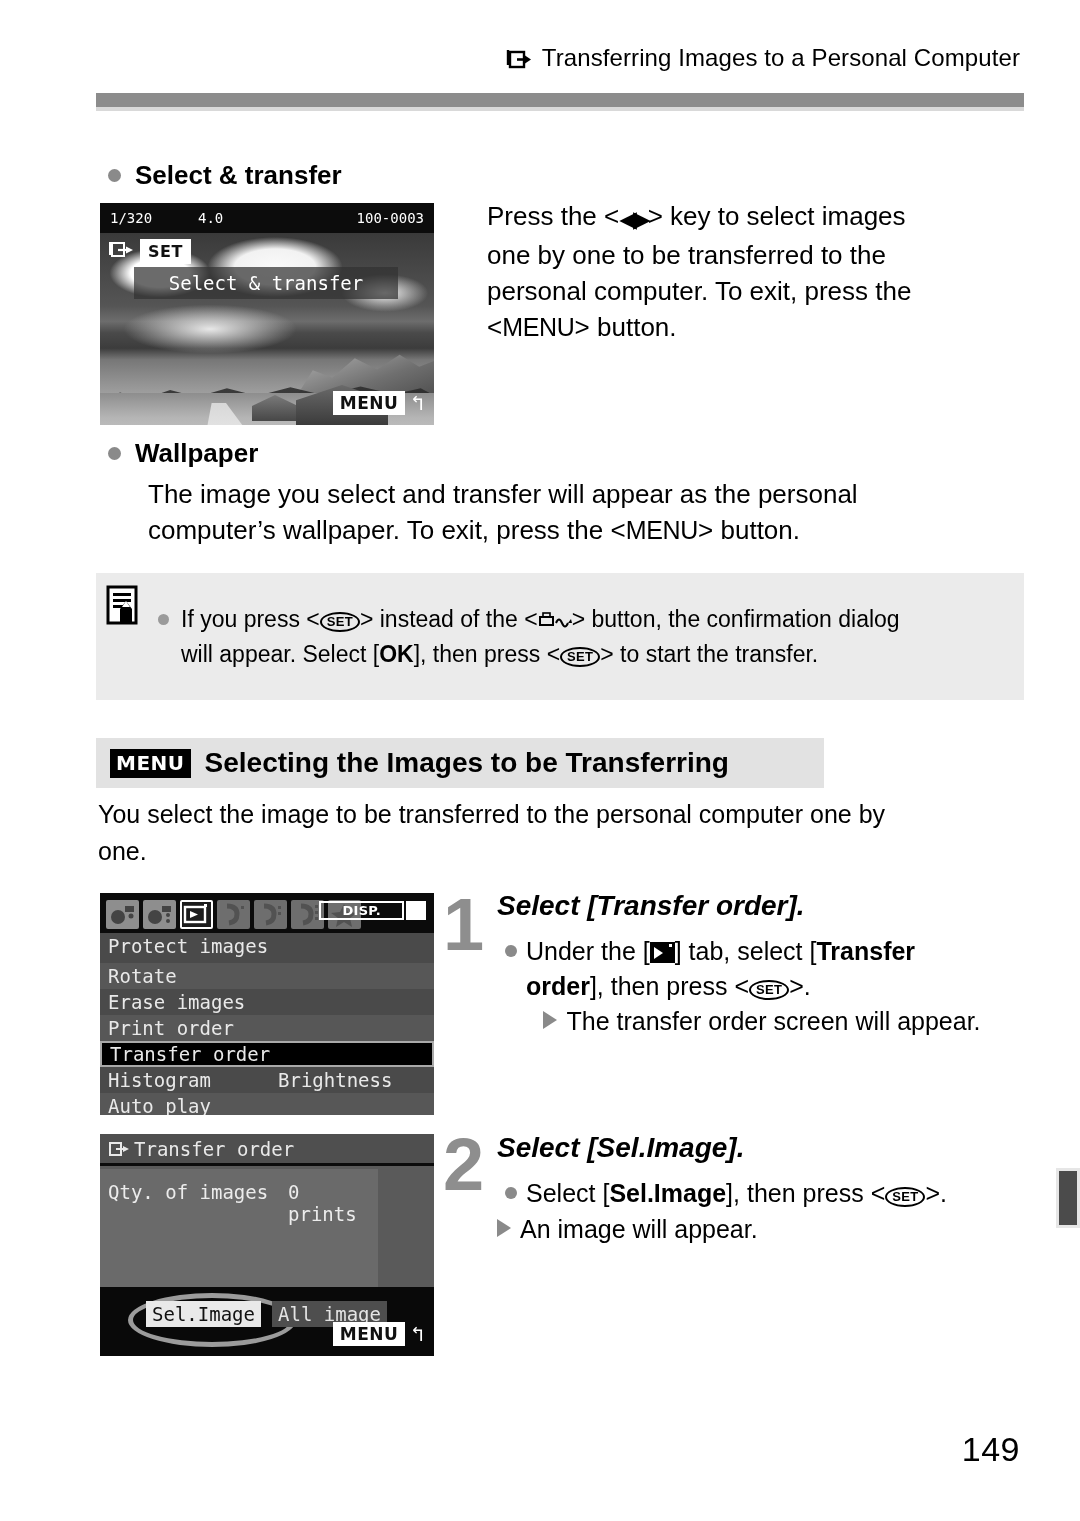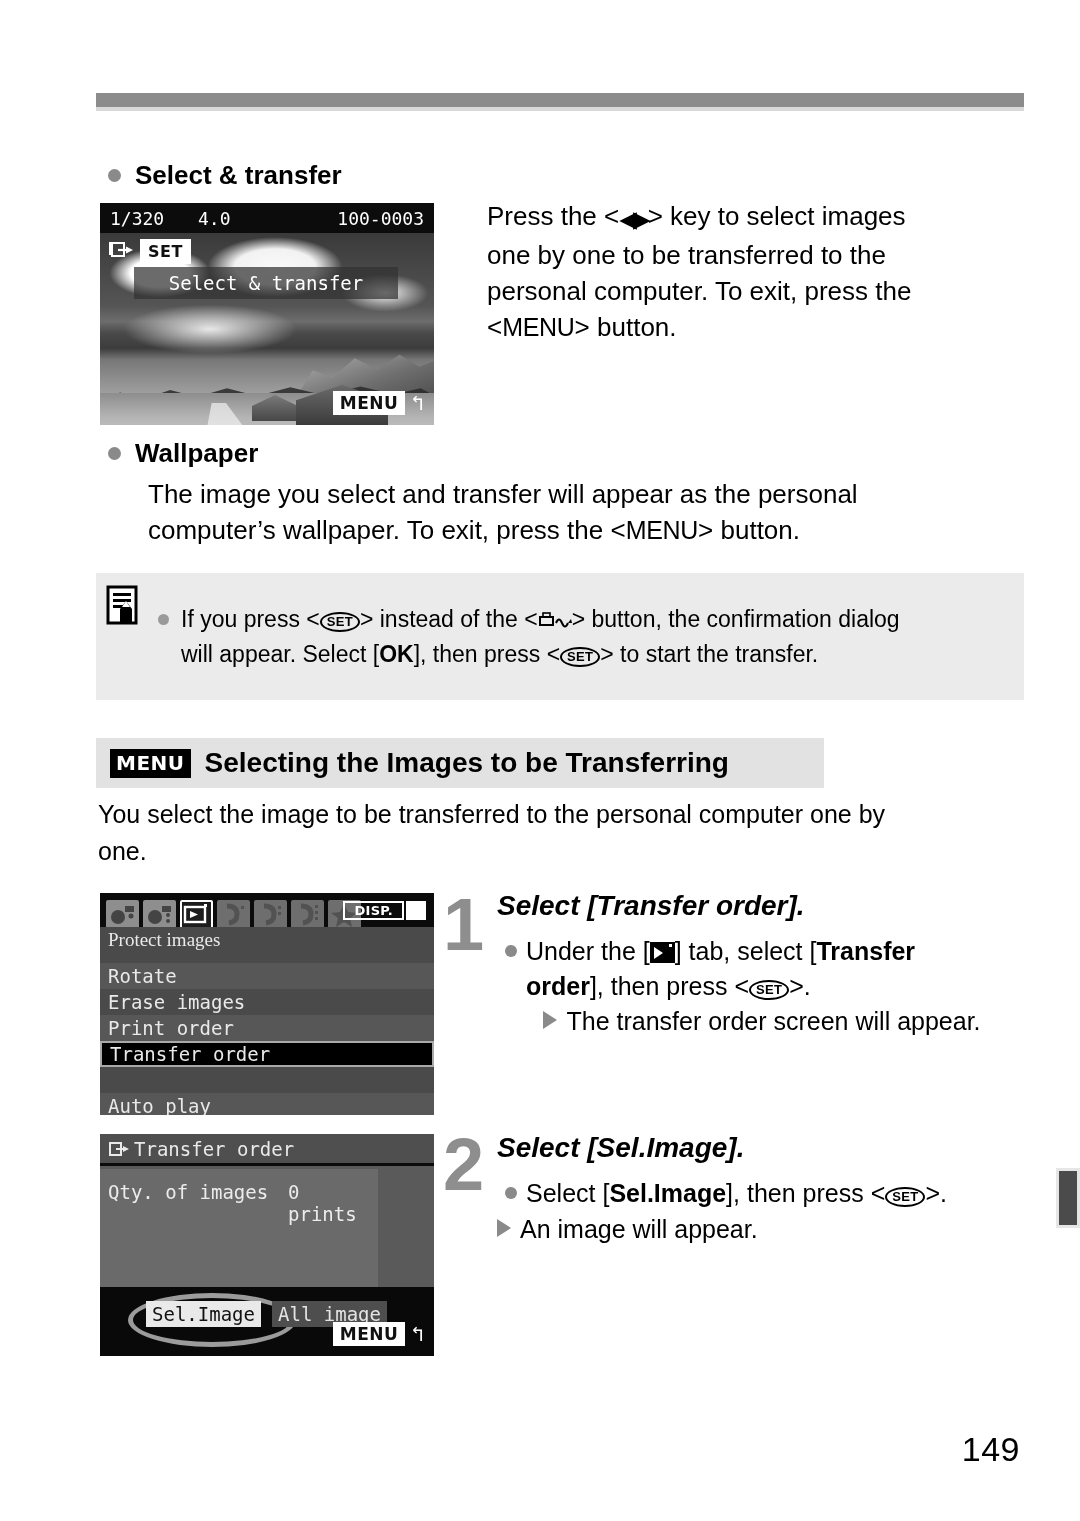--- a/index.html
+++ b/index.html
@@ -42,21 +42,21 @@
   
   .lcd{
     position:absolute;background:#6b6b6b;border:2px solid #111;
     box-sizing:border-box;overflow:hidden;
     font-family:"DejaVu Sans Mono", monospace;
   }
   
   #lcd-photo{left:100px;top:203px;width:334px;height:222px;border:none;}
   .photo-bar{
     position:absolute;left:0;top:0;width:100%;height:30px;background:#0c0c0c;
-    color:#fff;font-size:18px;display:flex;align-items:center;
+    color:#fff;font-size:14px;display:flex;align-items:center;
     font-family:"DejaVu Sans Mono", monospace;
   }
   .photo-bar .pb-ss{position:absolute;left:10px;}
   .photo-bar .pb-ap{position:absolute;left:98px;}
   .photo-bar .pb-no{position:absolute;right:10px;}
   .photo-img{
     position:absolute;left:0;top:30px;width:334px;height:192px;
     background:
       radial-gradient(ellipse 70px 34px at 60px 40px, #ffffff 0%, #ffffff 42%, rgba(255,255,255,0) 72%),
       radial-gradient(ellipse 90px 40px at 175px 34px, #fafafa 0%, #f2f2f2 45%, rgba(240,240,240,0) 75%),
@@ -166,21 +166,21 @@
   }
   .tab{
     width:33px;height:29px;margin-right:4px;position:relative;flex:none;
     background:#8e8e8e;border-radius:2px;
   }
   .tab.dim{background:#6e6e6e;}
   .tab.sel{background:#1d1d1d;border:2px solid #ffffff;box-sizing:border-box;}
   .disp-badge{
     position:absolute;right:30px;top:8px;
     border:2px solid #fff;color:#fff;font-size:13px;font-weight:bold;
-    padding:0 9px;font-family:"DejaVu Sans", sans-serif;letter-spacing:.3px;
+    padding:0 21px;font-family:"DejaVu Sans", sans-serif;letter-spacing:.3px;
   }
   .disp-sq{position:absolute;right:8px;top:8px;width:20px;height:19px;background:#fff;}
   .mrow{
     position:absolute;left:0;width:334px;height:26px;
     color:#e9e9e9;font-size:19px;font-family:"DejaVu Sans Mono", monospace;
     display:flex;align-items:center;box-sizing:border-box;padding-left:8px;
   }
   .mrow.alt{background:#575757;}
   .mrow.base{background:#4a4a4a;}
   .mrow.hl{background:#000;border:2px solid #a9a9a9;box-sizing:border-box;}
@@ -248,20 +248,31 @@
   .pageno{
     position:absolute;right:60px;bottom:52px;font-size:34px;letter-spacing:.5px;
   }
   .bold{font-weight:bold;}
 </style>
 </head>
 <body>
 
 <div class="page">
 
+  <div class="header">
+    <span class="hdr-icon">
+      <svg viewBox="0 0 26 22" width="26" height="22">
+        <rect x="4" y="3" width="14" height="15" fill="none" stroke="#000" stroke-width="2.4"></rect>
+        <path d="M2 1 L2 16" stroke="#000" stroke-width="2.4" fill="none"></path>
+        <path d="M11 10.5 H21" stroke="#000" stroke-width="2.6"></path>
+        <path d="M19 6.5 L25 10.5 L19 14.5 Z" fill="#000"></path>
+      </svg>
+    </span>
+    <span class="hdr-title">Transferring Images to a Personal Computer</span>
+  </div>
   <div class="hdr-rule"></div>
 
   <div class="bullet-head" style="left:108px;top:160px;">
     <span class="dot"></span>
     <span>Select &amp; transfer</span>
   </div>
 
   <div class="lcd" id="lcd-photo">
     <div class="photo-img">
       <div class="ridge"></div>
@@ -394,34 +405,38 @@
       </div>
       <div class="tab dim">
         <svg viewBox="0 0 33 29" width="33" height="29">
             <path d="M16 4 L20 12 L29 13 L22 18 L24 27 L16 22 L8 27 L10 18 L3 13 L12 12 Z" fill="#525252"></path>
           </svg>
       </div>
       <span class="disp-badge">DISP.</span>
       <span class="disp-sq"></span>
     </div>
 
-    <div class="mrow base" style="top:34px;font-family:Liberation Serif, serif;">
+    <div class="mrow base" style="top:40px;">
         <span>Protect images</span>
       </div>
     <div class="mrow alt" style="top:70px;">
         <span>Rotate</span>
       </div>
     <div class="mrow base" style="top:96px;">
         <span>Erase images</span>
       </div>
     <div class="mrow alt" style="top:122px;">
         <span>Print order</span>
       </div>
     <div class="mrow hl" style="top:148px;">
         <span>Transfer order</span>
+      </div>
+    <div class="mrow base" style="top:174px;">
+        <span>Histogram</span>
+        <span class="rval">Brightness</span>
       </div>
     <div class="mrow alt" style="top:200px;">
         <span>Auto play</span>
       </div>
   </div>
 
   <div class="lcd" id="lcd-dialog">
     <div class="dlg-title">
       <span class="dlg-ic">
         <svg viewBox="0 0 22 17" width="22" height="17">

